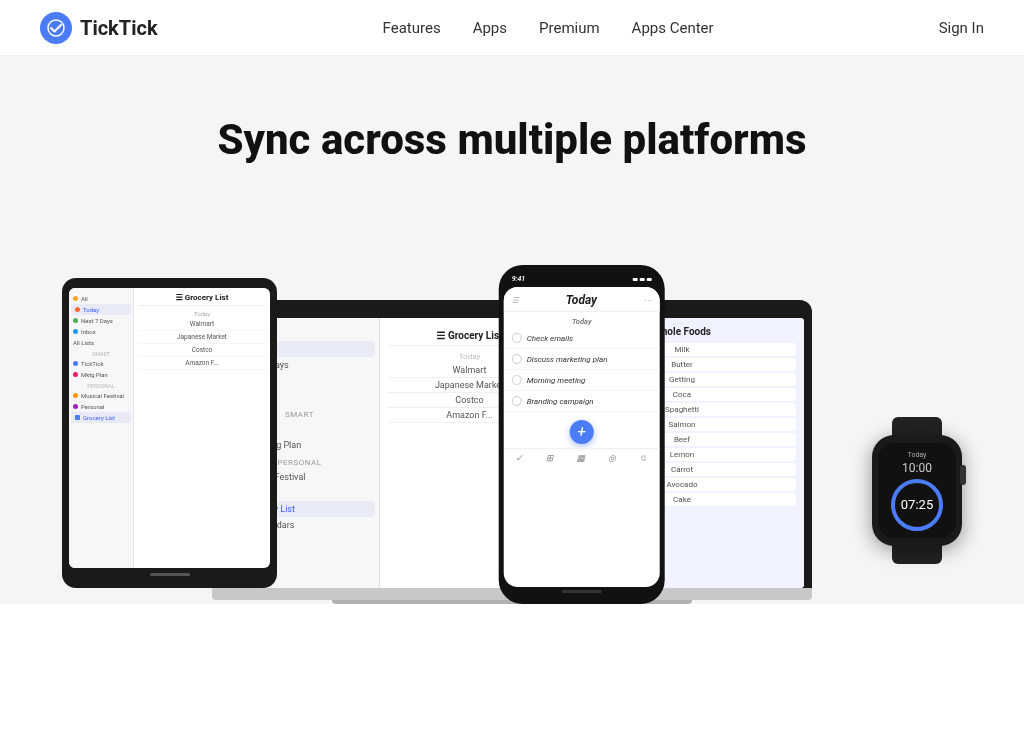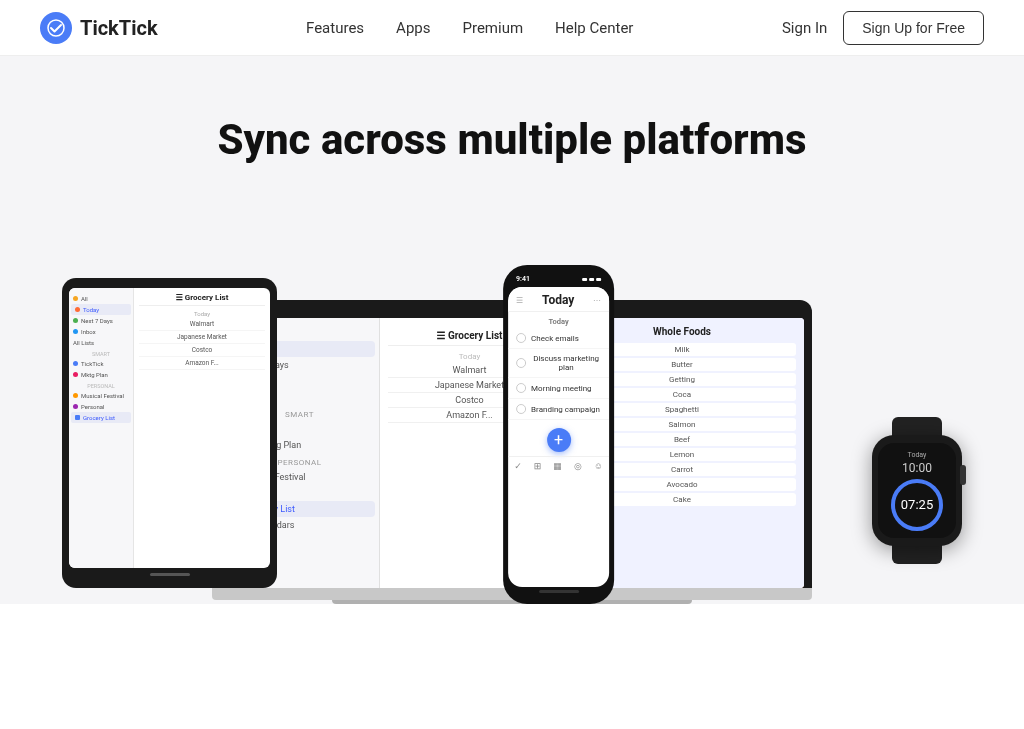--- a/index.html
+++ b/index.html
@@ -155,22 +155,23 @@
     .tablet-main-title { font-size: 8px; font-weight: 700; color: #222; margin-bottom: 4px; border-bottom: 1px solid #eee; padding-bottom: 3px; }
     .tablet-section-label { font-size: 6px; color: #aaa; margin: 3px 0 1px; }
     .tablet-list-item { font-size: 6.5px; color: #555; padding: 2px 0; border-bottom: 1px solid #f5f5f5; }
     .tablet-home-indicator { width: 40px; height: 3px; background: #555; border-radius: 2px; margin: 5px auto 2px; }
 
     
     .phone {
       position: absolute;
       left: 50%; transform: translateX(-8%);
       bottom: 0;
-      width: 111px;
+      width: 166px;
       z-index: 5;
+      font-style: italic;
     }
     .phone-outer {
       background: #111;
       border-radius: 24px;
       padding: 10px 5px 8px;
     }
     .phone-notch-bar {
       display: flex; justify-content: space-between; align-items: center;
       padding: 0 8px; margin-bottom: 4px;
     }
@@ -261,26 +262,25 @@
         <polyline points="4,9 7.5,12.5 14,6" stroke="white" stroke-width="2" fill="none" stroke-linecap="round" stroke-linejoin="round"></polyline>
       </svg>
     </div>
     <span class="nav-logo-text">TickTick</span>
   </a>
 
   <div class="nav-links">
     <a class="nav-link" href="#">Features</a>
     <a class="nav-link" href="#">Apps</a>
     <a class="nav-link" href="#">Premium</a>
-    <a class="nav-link" href="#">Help Center</a>
+    <a class="nav-link" href="#">Apps Center</a>
   </div>
 
   <div class="nav-right">
     <span class="nav-signin">Sign In</span>
-    <button class="nav-signup">Sign Up for Free</button>
   </div>
 </nav>
 
 <section class="hero">
   <h1 class="hero-title">Sync across multiple platforms</h1>
 
   <div class="devices-container">
 
     <div class="laptop">
       <div class="laptop-screen-outer">

